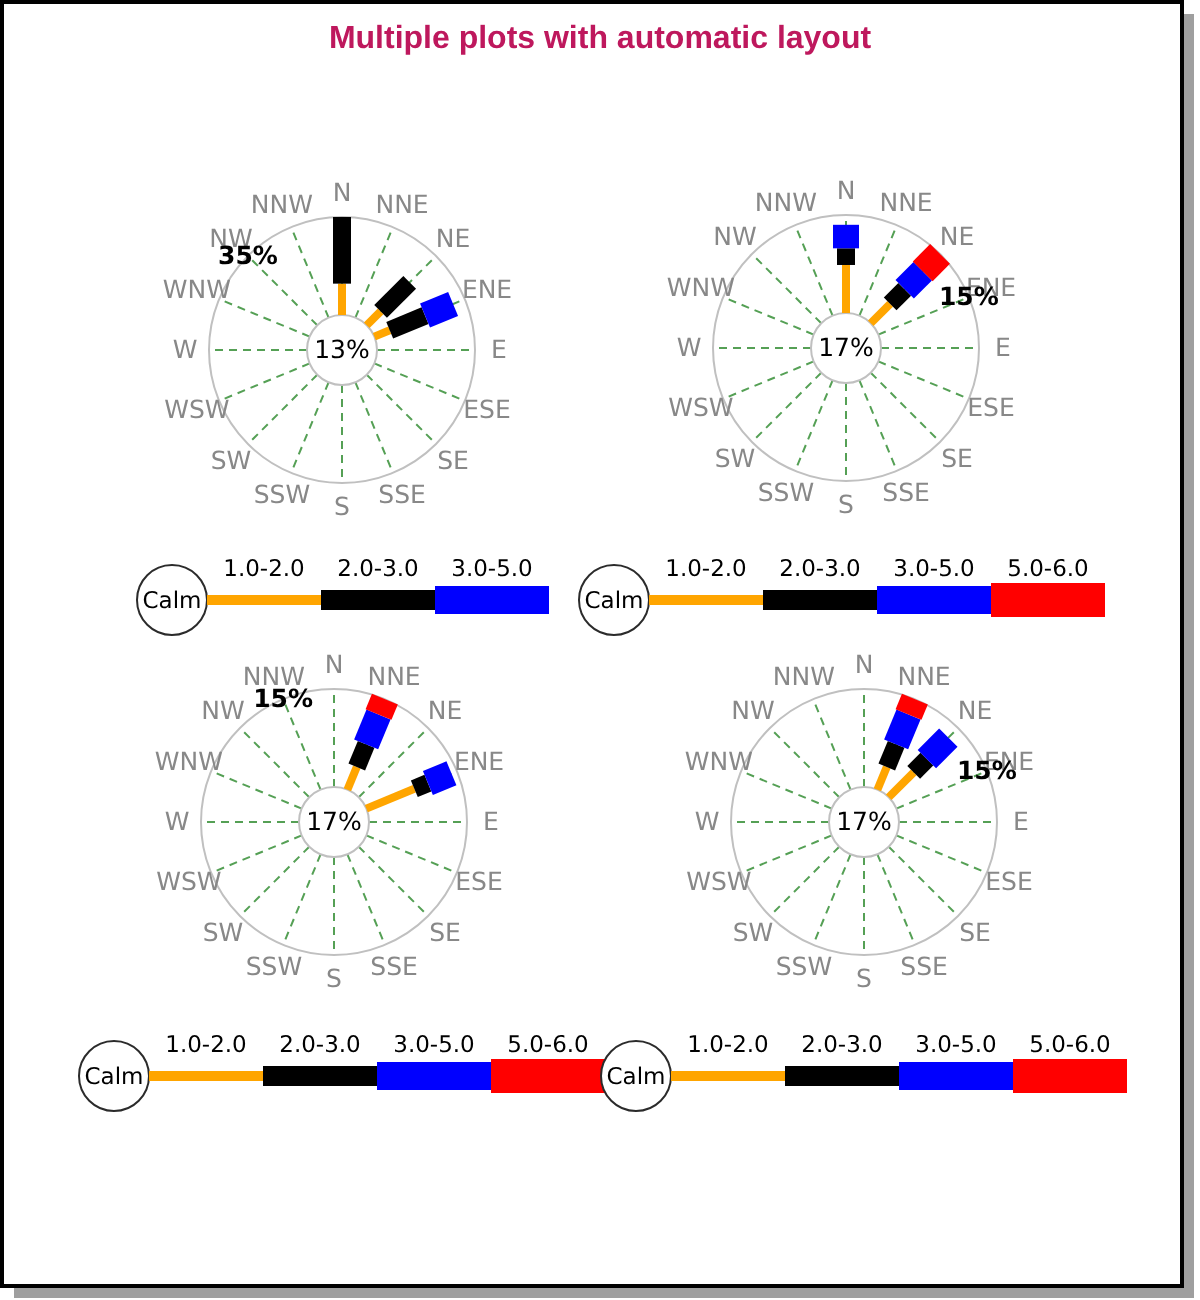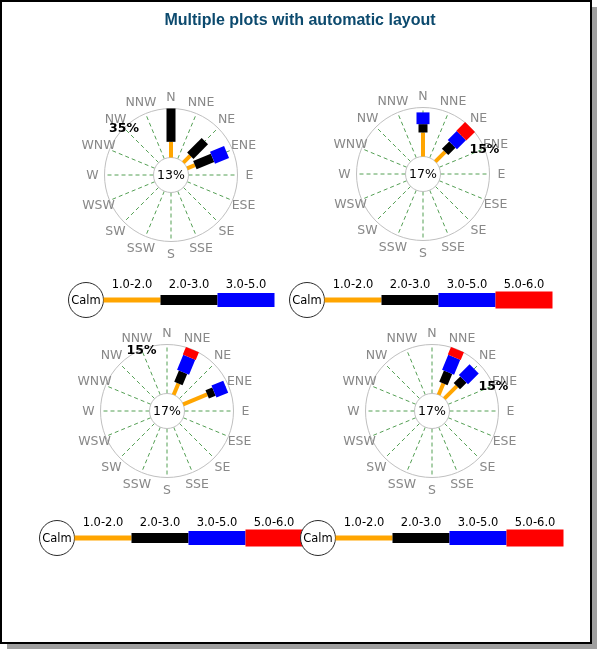--- a/index.html
+++ b/index.html
@@ -1,21 +1,21 @@
 <!DOCTYPE html>
 <html><head>
 <meta charset="utf-8">
 <style>
   html,body{margin:0;padding:0;background:#ffffff;}
   .canvas{position:relative;width:600px;height:650px;background:#ffffff;overflow:hidden;
           font-family:"DejaVu Sans",sans-serif;}
   .canvas svg{position:absolute;top:0;left:0;}
   svg text{font-family:"DejaVu Sans",sans-serif;}
   .title{position:absolute;top:11px;left:0;width:600px;text-align:center;
-         font-family:"Liberation Sans",sans-serif;font-size:16px;font-weight:bold;color:#0c4a6e;}
+         font-family:"Liberation Sans",sans-serif;font-size:16px;font-weight:bold;color:#be185d;}
 </style>
 </head>
 <body>
 
 <div class="canvas">
   <svg width="600" height="650" viewBox="0 0 600 650">
       <rect x="7" y="7" width="590" height="642" fill="#9f9f9f"></rect>
       <rect x="1" y="1" width="590" height="642" fill="#ffffff" stroke="#000000" stroke-width="2"></rect>
       <g>
         <circle cx="171" cy="175" r="66.5" fill="none" stroke="#c0c0c0" stroke-width="1"></circle>

